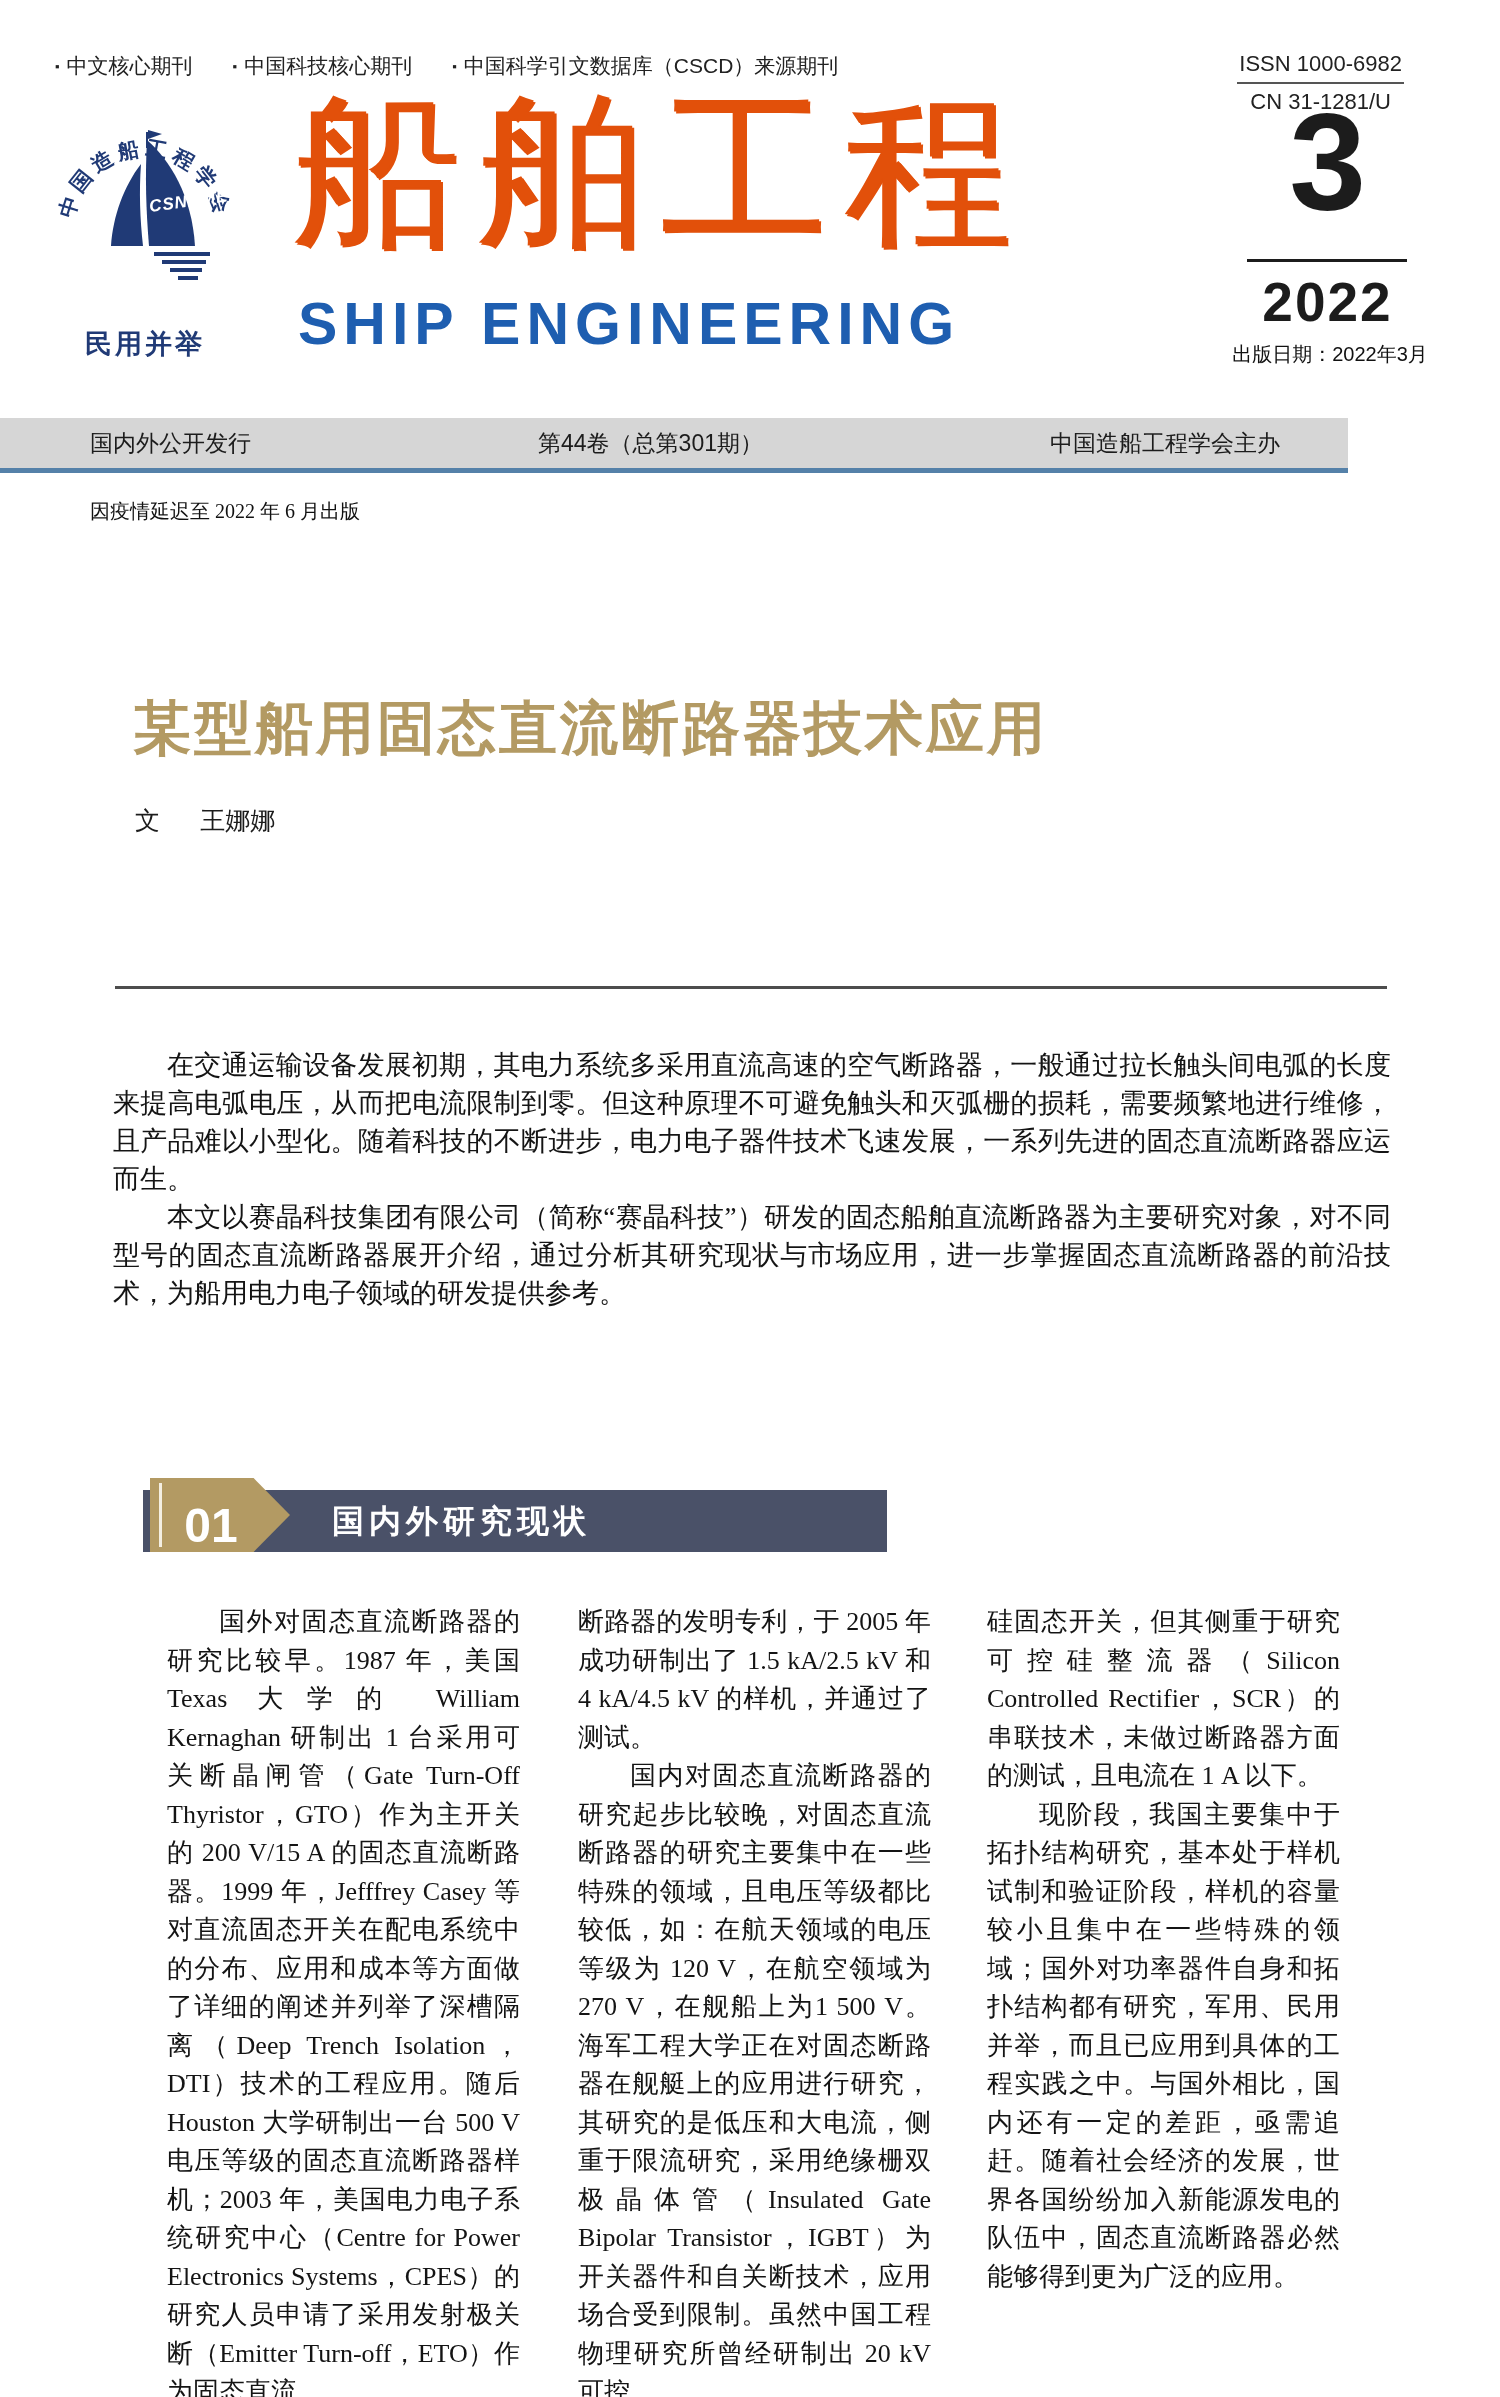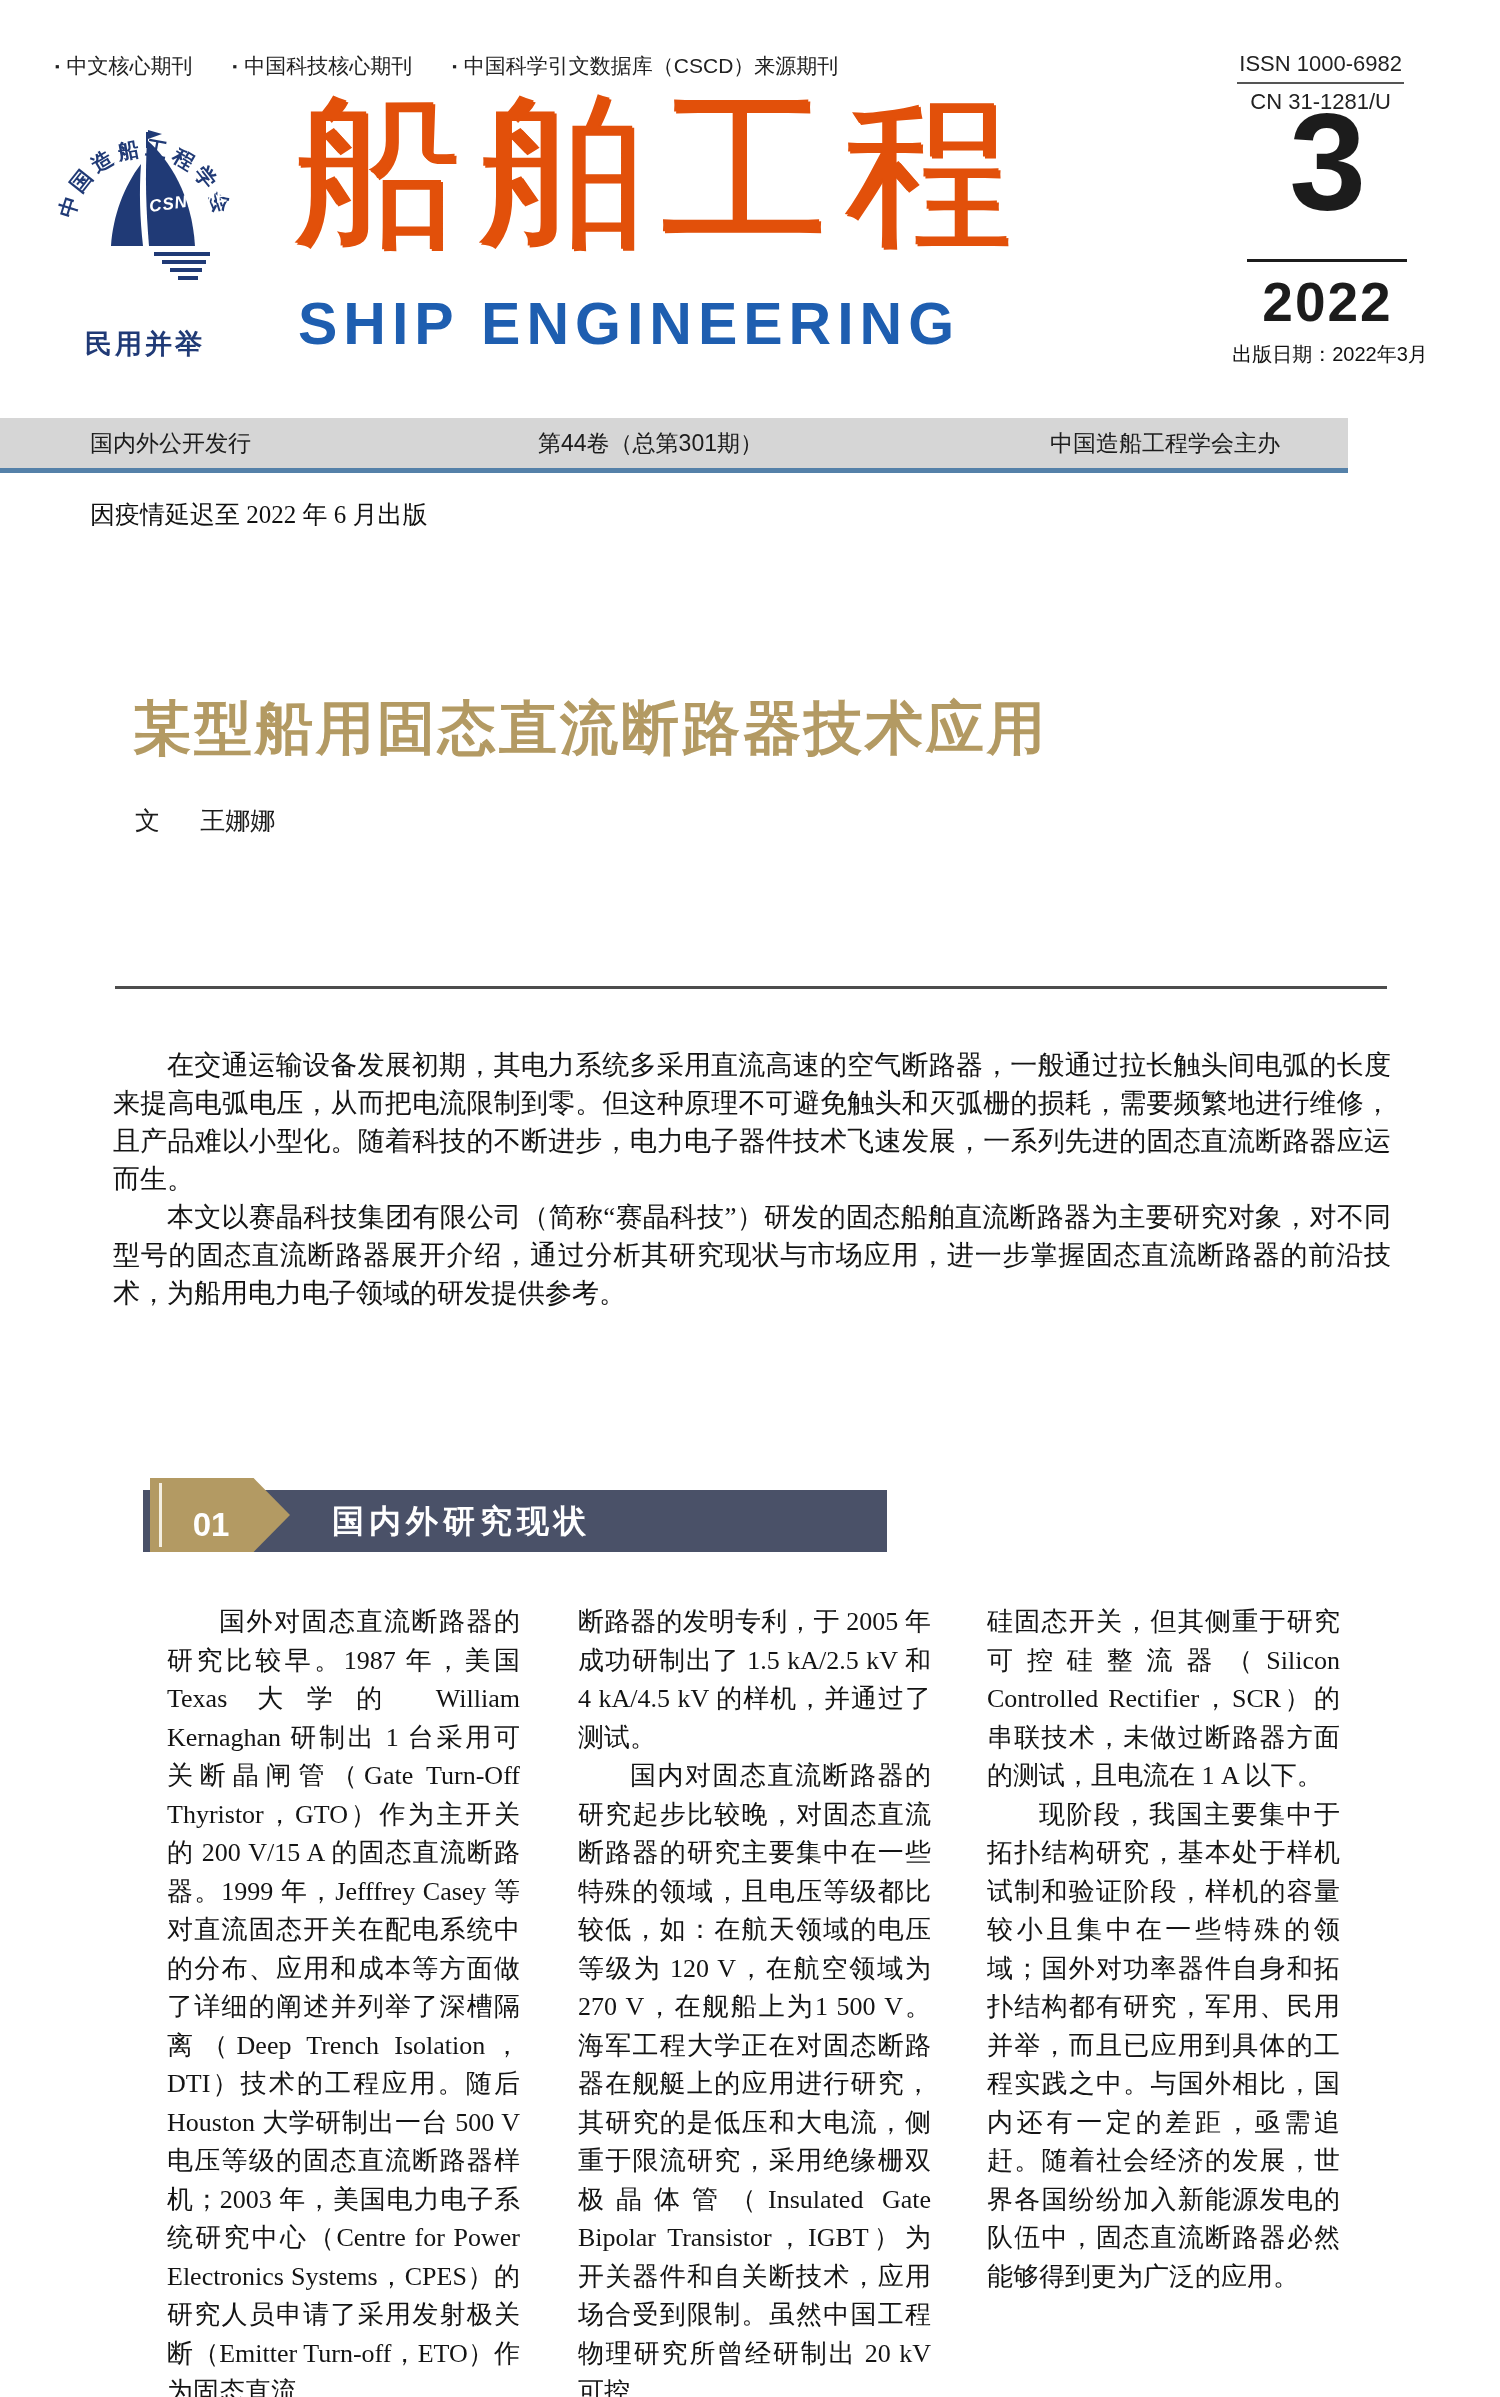--- a/index.html
+++ b/index.html
@@ -31,41 +31,41 @@
   .issue-divider{position:absolute; left:1247px; top:259px; width:160px; height:3px; background:#1c1c1c;}
   .issue-year{position:absolute; left:1245px; top:270px; width:165px; text-align:center;
     font-size:55px; font-weight:bold; color:#1c1c1c; letter-spacing:2px;}
   .pub-date{position:absolute; left:1215px; top:341px; width:230px; text-align:center; font-size:20px; color:#111;}
   
   .info-bar{position:absolute; left:0; top:418px; width:1348px; height:55px; box-sizing:border-box;
     background:var(--info_bar_bg,#d6d6d6); border-bottom:5px solid var(--info_bar_line,#5581a9);
     display:flex; align-items:center; justify-content:space-between; padding:0 68px 0 90px;
     font-size:23px; color:#1c1c1c;}
   
-  .notice{position:absolute; left:90px; top:498px; font-size:25px; color:#111;
+  .notice{position:absolute; left:90px; top:498px; font-size:20px; color:#111;
     font-family:"Liberation Serif","DejaVu Serif",serif;}
   
   .article-title{position:absolute; left:133px; top:690px; font-size:58px; font-weight:bold;
     letter-spacing:3px; color:var(--gold,#b39a63); white-space:nowrap;}
   .byline{position:absolute; left:135px; top:804px; font-size:25px; color:#1c1c1c;
     font-family:"Liberation Serif","DejaVu Serif",serif;}
   .byline .author{margin-left:34px;}
   .rule{position:absolute; left:115px; top:986px; width:1272px; height:3px; background:#4d4d4d;}
   
   .abstract{position:absolute; left:113px; top:1046px; width:1278px; font-size:27px; line-height:38px;
     text-align:justify; color:#141414; font-family:"Liberation Serif","DejaVu Serif",serif;}
   .abstract p{margin:0; text-indent:2em;}
   
   .section-bar{position:absolute; left:143px; top:1490px; width:744px; height:62px; background:var(--section_bar,#4a5168);}
   .section-badge{position:absolute; left:150px; top:1478px; width:140px; height:74px;
     background:var(--gold,#b39a63);
     clip-path:polygon(0 0, 74% 0, 100% 50%, 74% 100%, 0 100%);}
   .section-badge::before{content:""; position:absolute; left:9px; top:5px; bottom:5px; width:3px; background:#f4efe2;}
   .section-badge .num{position:absolute; left:18px; top:0; width:86px; height:94px; display:flex;
-    align-items:center; justify-content:center; font-size:33px; font-weight:bold; color:#fff;}
+    align-items:center; justify-content:center; font-size:48px; font-weight:bold; color:#fff;}
   .section-title{position:absolute; left:332px; top:1500px; font-size:32px; font-weight:bold;
     letter-spacing:5px; color:#ffffff;}
   
   .col{position:absolute; top:1603px; width:353px; font-size:26px; line-height:38.5px; text-align:justify;
     color:#141414; font-family:"Liberation Serif","DejaVu Serif",serif;}
   .col p{margin:0;}
   .col p.indent{text-indent:2em;}
   .col1{left:167px;} .col2{left:578px;} .col3{left:987px;}
   
   .ring-text{font-size:21px; font-weight:bold; letter-spacing:5px; fill:var(--navy,#203a76);

